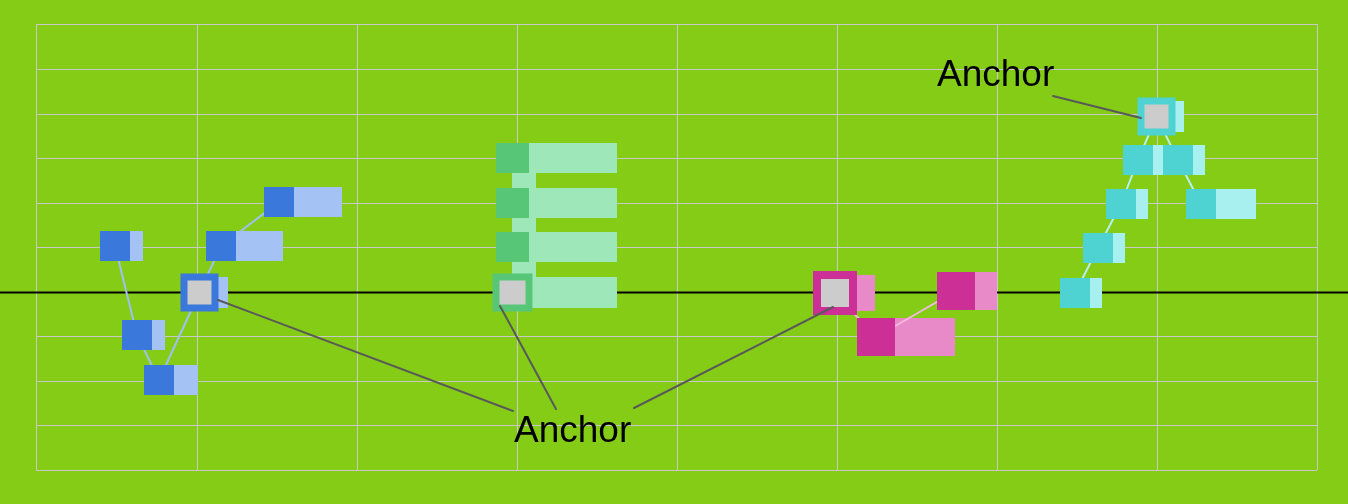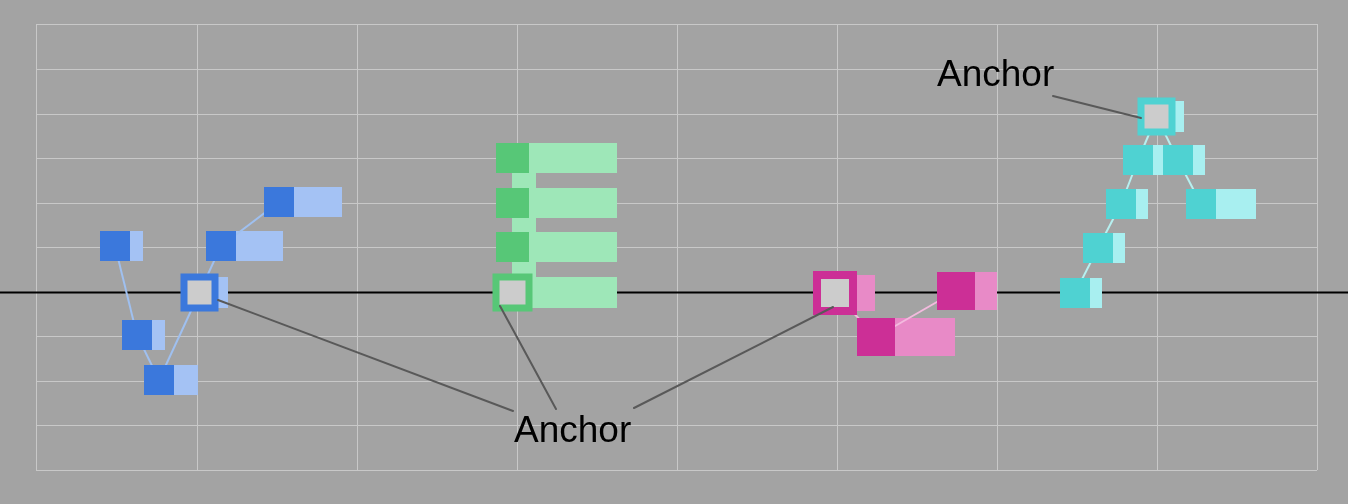--- a/index.html
+++ b/index.html
@@ -7,21 +7,21 @@
     padding: 0;
     background: #ffffff;
   }
   body {
     font-family: "Liberation Sans", sans-serif;
   }
   #stage {
     position: relative;
     width: 1348px;
     height: 504px;
-    background: #a3a3a3;
+    background: #84cc16;
     overflow: hidden;
   }
   #svg-root {
     position: absolute;
     left: 0;
     top: 0;
     width: 1348px;
     height: 504px;
   }
   .anchor-label {

